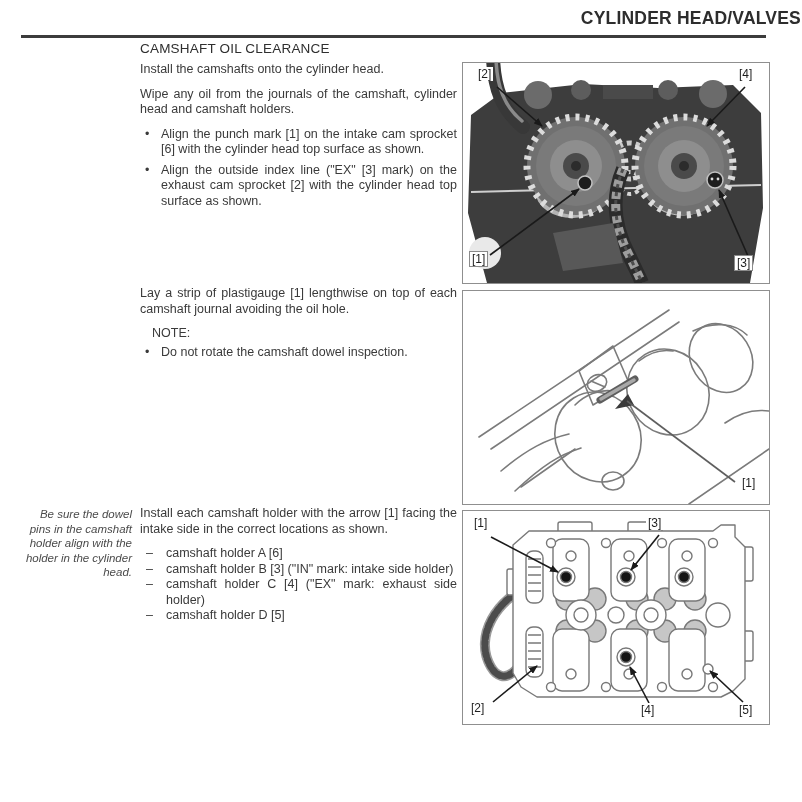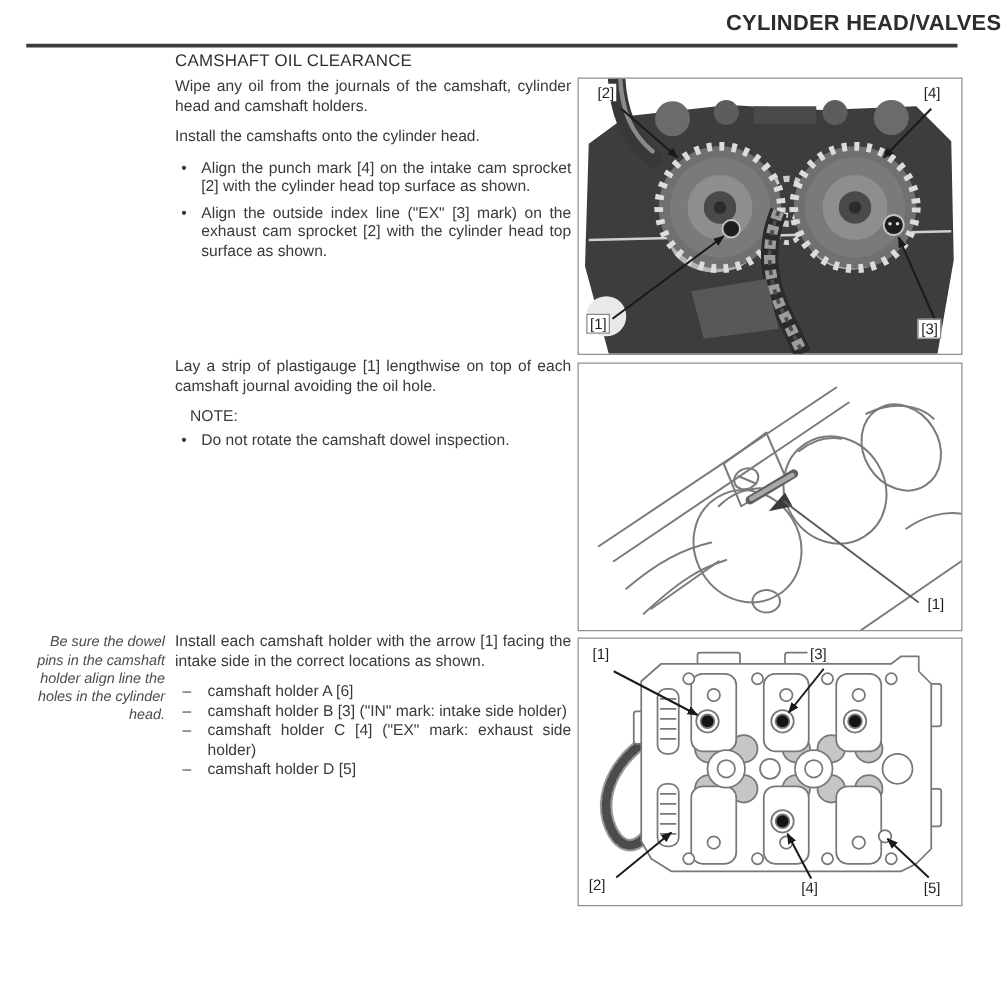--- a/index.html
+++ b/index.html
@@ -49,42 +49,42 @@
 <body>
 
 <div id="page">
 
   <div class="header-title">CYLINDER HEAD/VALVES</div>
   <div class="header-rule"></div>
 
   <div class="section-title">CAMSHAFT OIL CLEARANCE</div>
 
   <div class="tblock" style="top:62px;">
+    <p class="para">Install the camshafts onto the cylinder head.</p>
     <p class="para">Wipe any oil from the journals of the camshaft, cylinder head and camshaft holders.</p>
-    <p class="para">Install the camshafts onto the cylinder head.</p>
     <div class="bullet">
       <span class="glyph">•</span>
-      <span>Align the punch mark [4] on the intake cam sprocket [2] with the cylinder head top surface as shown.</span>
+      <span>Align the punch mark [1] on the intake cam sprocket [6] with the cylinder head top surface as shown.</span>
     </div>
     <div class="bullet">
       <span class="glyph">•</span>
       <span>Align the outside index line ("EX" [3] mark) on the exhaust cam sprocket [2] with the cylinder head top surface as shown.</span>
     </div>
   </div>
 
   <div class="tblock" style="top:286px;">
     <p class="para">Lay a strip of plastigauge [1] lengthwise on top of each camshaft journal avoiding the oil hole.</p>
     <p class="note-label">NOTE:</p>
     <div class="bullet">
       <span class="glyph">•</span>
       <span>Do not rotate the camshaft dowel inspection.</span>
     </div>
   </div>
 
-  <div class="side-note">Be sure the dowel pins in the camshaft holder align line the holes in the cylinder head.</div>
+  <div class="side-note">Be sure the dowel pins in the camshaft holder align with the holder in the cylinder head.</div>
 
   <div class="tblock" style="top:506px;">
     <p class="para">Install each camshaft holder with the arrow [1] facing the intake side in the correct locations as shown.</p>
     <div class="dash">
       <span class="glyph">–</span>
       <span>camshaft holder A [6]</span>
     </div>
     <div class="dash">
       <span class="glyph">–</span>
       <span>camshaft holder B [3] ("IN" mark: intake side holder)</span>

